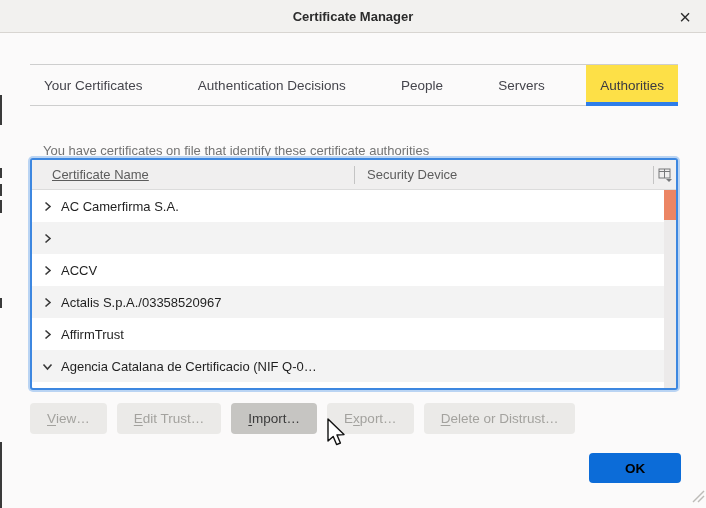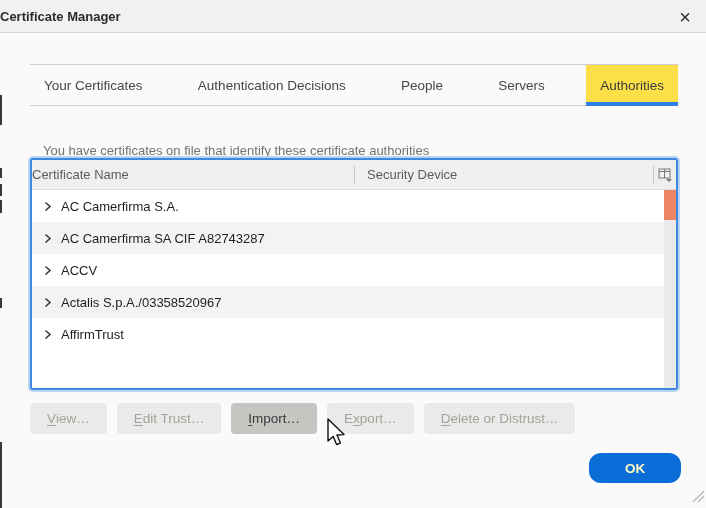--- a/index.html
+++ b/index.html
@@ -9,21 +9,21 @@
     font-family: "Liberation Sans", sans-serif;
     background: #fbfafa;
     overflow: hidden;
   }
 
   
   .titlebar {
     position:absolute; top:0; left:0; right:0; height:33px;
     background:#f2f1ef;
     border-bottom:1px solid #d8d5d1;
-    display:flex; align-items:center; justify-content:flex-start;
+    display:flex; align-items:center; justify-content:center;
   }
   .title { font-size:13px; font-weight:bold; color:#2b2b2b; }
   .close-btn {
     position:absolute; right:6px; top:0; height:33px; width:30px;
     display:flex; align-items:center; justify-content:center;
     font-size:20px; line-height:1; color:#2d2d2d; cursor:default;
   }
 
   
   .tabs {
@@ -51,21 +51,21 @@
   .cert-table {
     position:absolute; left:30px; top:158px; width:648px; height:232px;
     border:2px solid #3d87e0; border-radius:3px;
     box-shadow:0 0 0 2px #bad4f3;
     background:#fff; overflow:hidden;
   }
   .thead {
     height:30px; background:#f0efef; border-bottom:1px solid #dcdcdc;
     display:flex; align-items:center; font-size:13px; color:#5c5c5c;
   }
-  .th-name { flex:0 0 322px; padding-left:0; }
+  .th-name { flex:0 0 322px; padding-left:20px;text-decoration:underline; }
   .col-divider { width:1px; height:18px; background:#c4c4c4; }
   .th-device { flex:1; padding-left:12px; }
   .picker-wrap { display:flex; align-items:center; height:100%; }
   .picker-btn {
     width:22px; height:100%; display:flex; align-items:center; justify-content:center;
   }
   .tbody { position:relative; }
   .row {
     height:32px; display:flex; align-items:center; padding-left:10px;
     font-size:13px; color:#1f1f1f; background:#fff;
@@ -92,23 +92,23 @@
     height:31px; display:inline-flex; align-items:center;
     padding:0 17px; background:#ebeae8; border-radius:4px;
     font-size:13.5px; color:#a3a29e; white-space:nowrap; cursor:default;
   }
   .abtn.hovered { background:#c6c5c2; color:#3b3b3b; }
   .abtn .key { text-decoration:underline; text-underline-offset:2px; }
 
   
   .ok-btn {
     position:absolute; left:589px; top:453px; width:92px; height:30px;
-    background:#0c6cd8; border-radius:12px;
+    background:#0c6cd8; border-radius:4px;
     display:flex; align-items:center; justify-content:center;
-    color:#fef9c3; font-size:13.5px; font-weight:bold; cursor:default;
+    color:#000000; font-size:13.5px; font-weight:bold; cursor:default;
   }
 
   
   .resize-grip { position:absolute; right:1px; bottom:1px; }
   .cursor { position:absolute; left:326px; top:418px; pointer-events:none; z-index:50; }
   .edge-artifacts { position:absolute; left:0; top:0; width:2px; height:508px; }
   .edge-seg { position:absolute; left:0; width:2px; background:#3a3a3a; }
 </style>
 </head>
 <body>
@@ -162,21 +162,20 @@
           </svg>
         </span>
       <span>AC Camerfirma S.A.</span>
     </div>
     <div class="row alt">
       <span class="chev">
           <svg width="11" height="11" viewBox="0 0 11 11">
             <polyline points="3.5,1.5 8,5.5 3.5,9.5" fill="none" stroke="#3a3a3a" stroke-width="1.6"></polyline>
           </svg>
         </span>
-      <span>AC Camerfirma SA CIF A82743287</span>
     </div>
     <div class="row">
       <span class="chev">
           <svg width="11" height="11" viewBox="0 0 11 11">
             <polyline points="3.5,1.5 8,5.5 3.5,9.5" fill="none" stroke="#3a3a3a" stroke-width="1.6"></polyline>
           </svg>
         </span>
       <span>ACCV</span>
     </div>
     <div class="row alt">
@@ -187,20 +186,28 @@
         </span>
       <span>Actalis S.p.A./03358520967</span>
     </div>
     <div class="row">
       <span class="chev">
           <svg width="11" height="11" viewBox="0 0 11 11">
             <polyline points="3.5,1.5 8,5.5 3.5,9.5" fill="none" stroke="#3a3a3a" stroke-width="1.6"></polyline>
           </svg>
         </span>
       <span>AffirmTrust</span>
+    </div>
+    <div class="row alt expanded">
+      <span class="chev">
+          <svg width="11" height="11" viewBox="0 0 11 11">
+            <polyline points="3.5,1.5 8,5.5 3.5,9.5" fill="none" stroke="#3a3a3a" stroke-width="1.6"></polyline>
+          </svg>
+        </span>
+      <span>Agencia Catalana de Certificacio (NIF Q-0…</span>
     </div>
   </div>
   <div class="scrollbar">
     <div class="scroll-thumb"></div>
   </div>
 </div>
 
 <div class="actions">
   <div class="abtn">
       <span></span>

